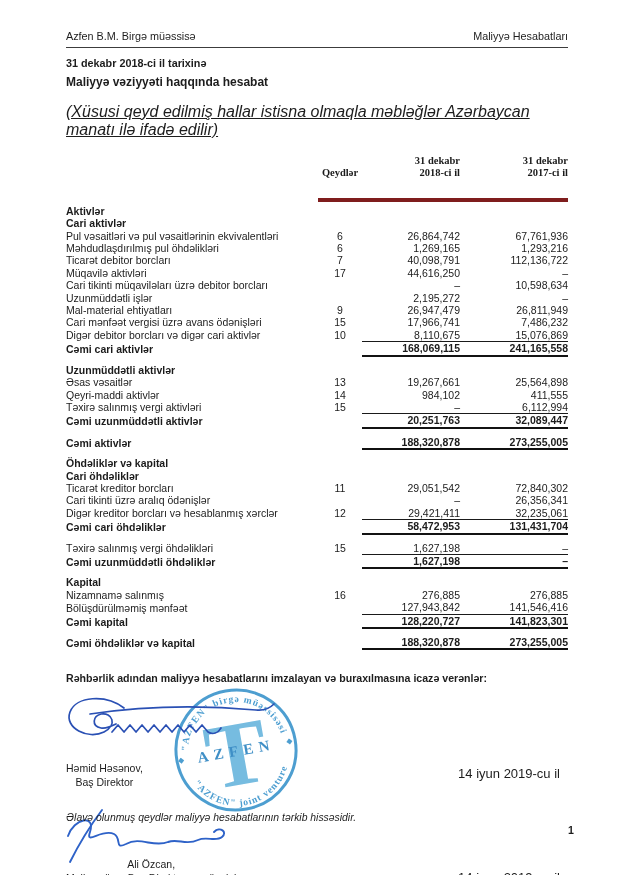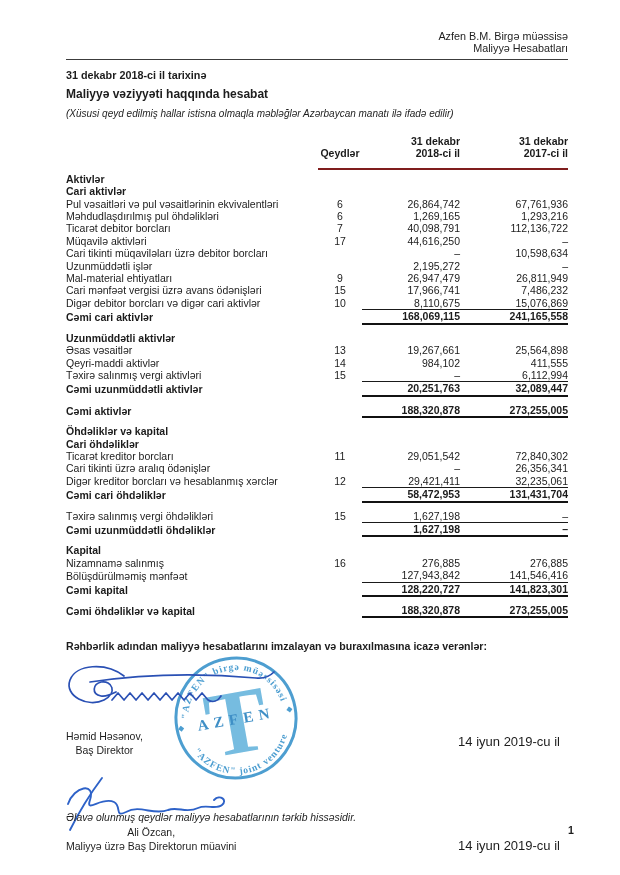--- a/index.html
+++ b/index.html
@@ -3,37 +3,37 @@
 <meta charset="utf-8">
 <style>
   html,body{margin:0;padding:0;background:#ffffff;}
   .page{
     position:relative;width:620px;height:875px;background:#fff;
     font-family:"Liberation Sans","DejaVu Sans",sans-serif;color:#1d1d1d;
     padding:30px 52px 0 66px;box-sizing:border-box;overflow:hidden;
   }
   .b{font-weight:bold;}
   .doc-header{display:flex;justify-content:space-between;align-items:flex-end;
-    font-size:10.8px;padding-bottom:5px;border-bottom:1.4px solid #3c3c3c;flex-direction:column;}
+    font-size:10.8px;padding-bottom:5px;border-bottom:1.4px solid #3c3c3c;}
   .title-date{margin-top:9px;font-size:10.8px;font-weight:bold;}
   .title-main{margin-top:6px;font-size:12px;font-weight:bold;}
-  .title-note{margin-top:7px;font-size:10px;font-style:italic;}
+  .title-note{margin-top:14px;font-size:16px;font-style:italic;text-decoration:underline;}
 
   table.fin{border-collapse:collapse;width:100%;table-layout:fixed;margin-top:16px;}
   table.fin col.c-lab{width:252px;}
   table.fin col.c-note{width:44px;}
   table.fin col.c-18{width:98px;}
   table.fin col.c-17{width:108px;}
   table.fin th,table.fin td{
     padding:0;font-size:10.5px;line-height:12.4px;vertical-align:bottom;
     white-space:nowrap;color:#1b1b1b;
   }
   table.fin th{font-weight:bold;text-align:right;}
   table.fin th.note{text-align:center;}
-  table.fin th.hd{border-bottom:2px solid #7f1d1d;padding-bottom:8px;}
+  table.fin th.hd{border-bottom:4px solid #7f1d1d;padding-bottom:18px;font-family:Liberation Serif, serif;}
   td.lab{text-align:left;}
   td.note{text-align:center;}
   td.num{text-align:right;}
   tr.sp td{height:7px;line-height:7px;}
   td.rt{border-top:1px solid #1a1a1a;}
   td.rb{border-bottom:2px solid #131313;}
   td.gb{border-bottom:2.8px solid #101010;}
   tbody tr:first-child td{padding-top:3px;margin-top:28px;}
 
   .sig-block{position:relative;margin-top:22px;height:232px;}

